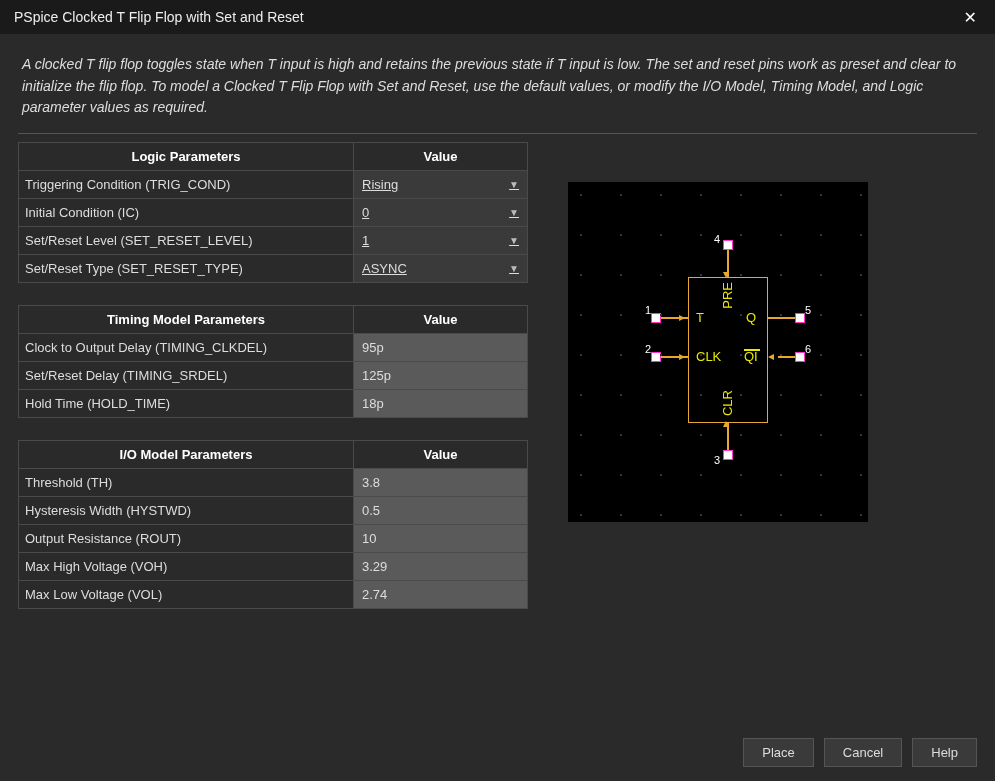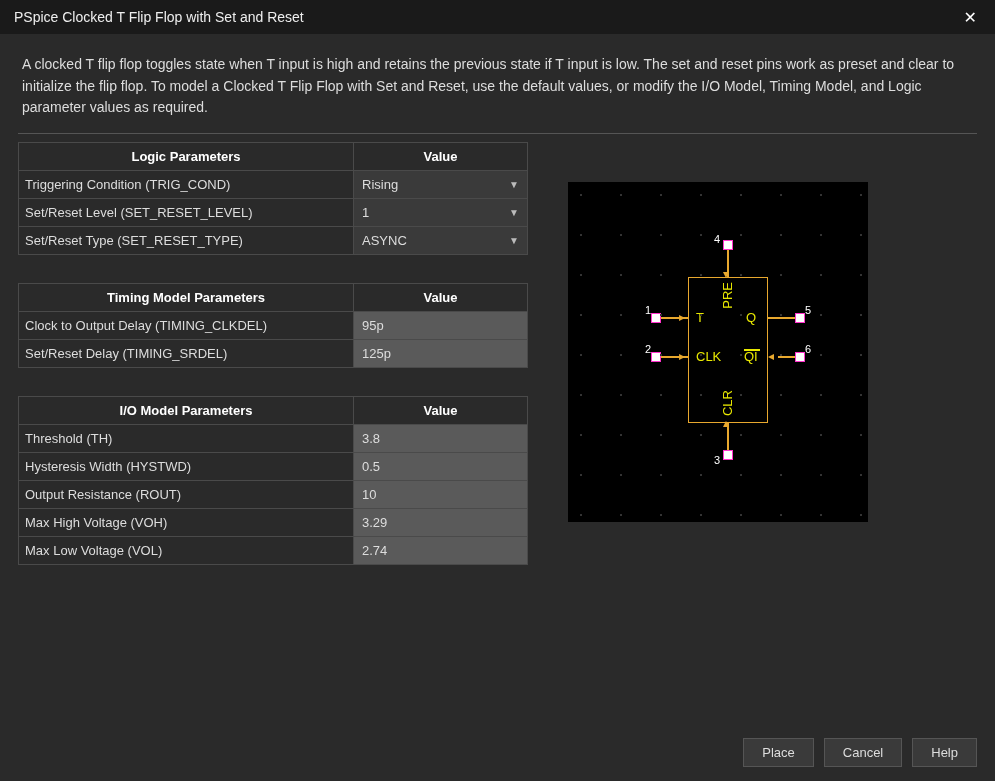--- a/index.html
+++ b/index.html
@@ -25,30 +25,31 @@
   .content {
     padding: 14px 18px 10px 18px;
   }
   .description {
     color: #ddd;
     font-size: 14px;
     line-height: 1.55;
     padding: 6px 4px 14px 4px;
     border-bottom: 1px solid #555;
     margin-bottom: 8px;
+    font-style: italic;
   }
   .main-area {
     display: flex;
     gap: 40px;
   }
   .left-col { width: 510px; }
   table.param-table {
     width: 100%;
     border-collapse: collapse;
-    margin-bottom: 28px;
+    margin-bottom: 22px;
   }
   table.param-table th {
     background: #2a2a2a;
     color: #fff;
     font-weight: 700;
     font-size: 13px;
     text-align: center;
     padding: 6px 8px;
     border: 1px solid #4a4a4a;
   }
@@ -65,20 +66,21 @@
     font-size: 13px;
   }
   .select-cell {
     position: relative;
     background: #3a3a3a;
     height: 100%;
     display: flex;
     align-items: center;
     padding: 0 8px;
     cursor: pointer;
+    text-decoration: underline;
   }
   .select-cell .sel-text { color: #ddd; flex: 1; }
   .select-cell .chev { color: #bbb; font-size: 10px; }
   .input-cell {
     background: #5a5a5a;
     height: 100%;
     display: flex;
     align-items: center;
     padding: 0 8px;
   }
@@ -191,20 +193,29 @@
             <tr>
               <td class="label">Triggering Condition (TRIG_COND)</td>
               <td>
                 <div class="select-cell">
                   <span class="sel-text">Rising</span>
                   <span class="chev">▼</span>
                 </div>
               </td>
             </tr>
             <tr>
+              <td class="label">Initial Condition (IC)</td>
+              <td>
+                <div class="select-cell">
+                  <span class="sel-text">0</span>
+                  <span class="chev">▼</span>
+                </div>
+              </td>
+            </tr>
+            <tr>
               <td class="label">Set/Reset Level (SET_RESET_LEVEL)</td>
               <td>
                 <div class="select-cell">
                   <span class="sel-text">1</span>
                   <span class="chev">▼</span>
                 </div>
               </td>
             </tr>
             <tr>
               <td class="label">Set/Reset Type (SET_RESET_TYPE)</td>
@@ -232,20 +243,28 @@
                 <div class="input-cell">
                   <input type="text" value="95p" style="">
                 </div>
               </td>
             </tr>
             <tr>
               <td class="label">Set/Reset Delay (TIMING_SRDEL)</td>
               <td>
                 <div class="input-cell">
                   <input type="text" value="125p" style="">
+                </div>
+              </td>
+            </tr>
+            <tr>
+              <td class="label">Hold Time (HOLD_TIME)</td>
+              <td>
+                <div class="input-cell">
+                  <input type="text" value="18p" style="">
                 </div>
               </td>
             </tr>
           </tbody>
       </table>
 
       <table class="param-table">
         <thead>
           <tr>
             <th>I/O Model Parameters</th>

